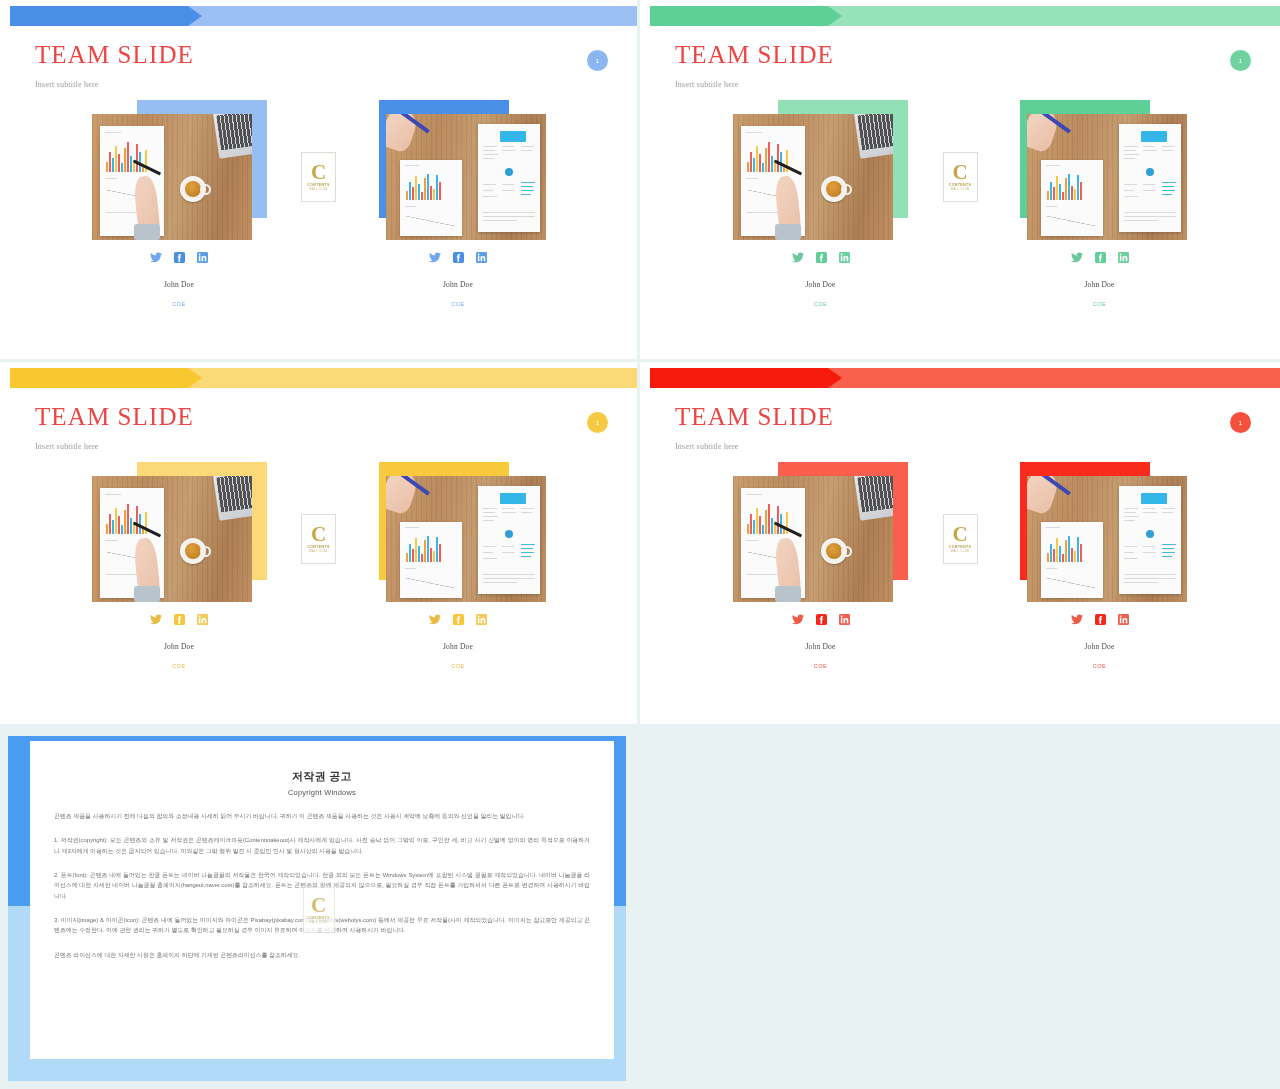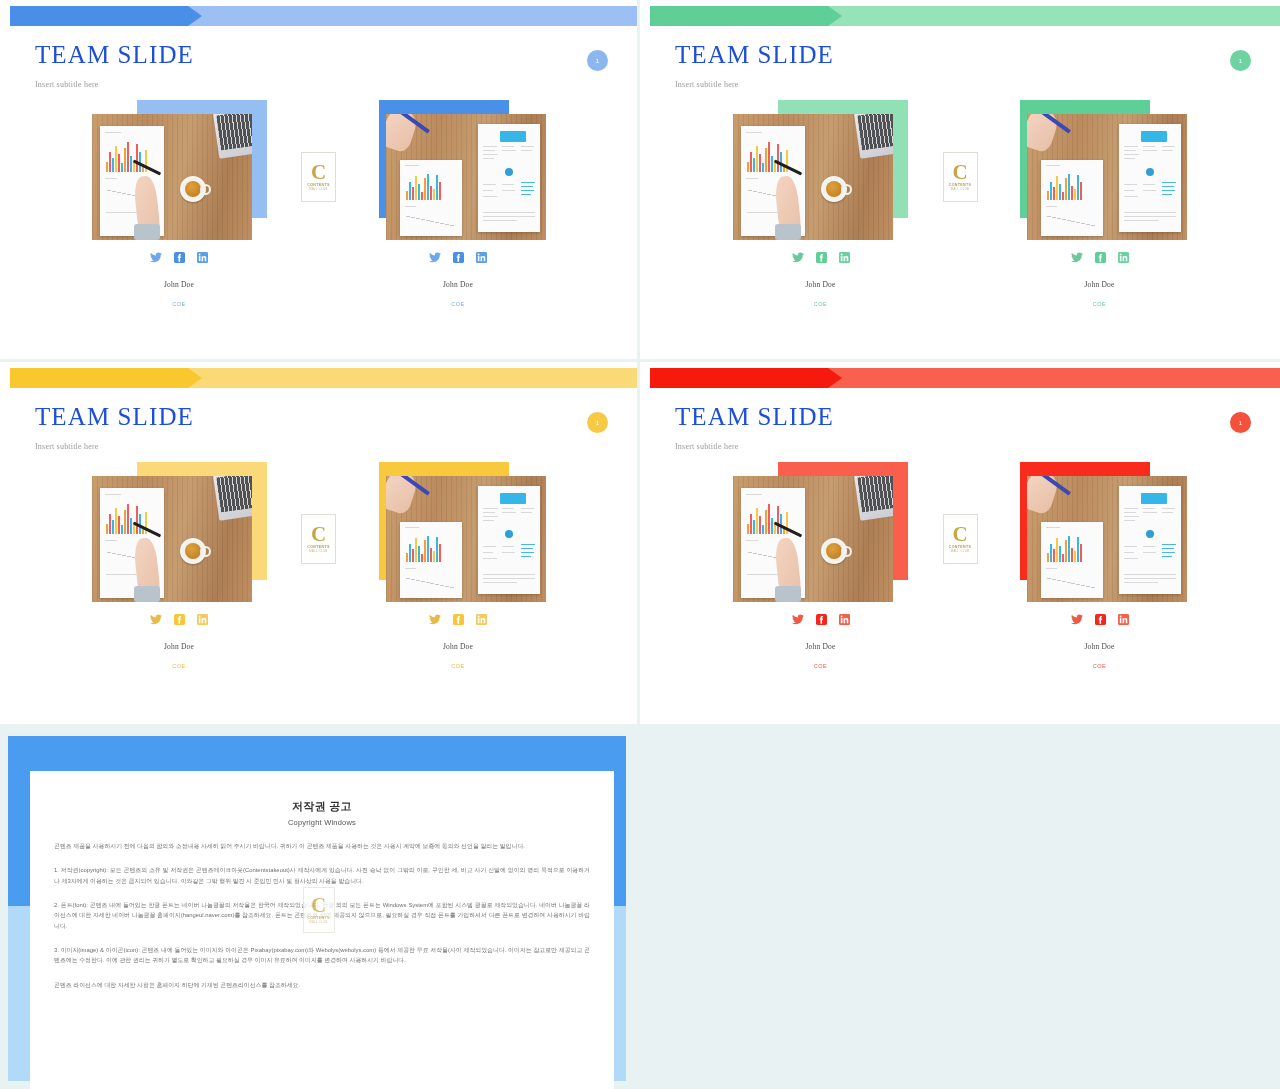--- a/index.html
+++ b/index.html
@@ -45,21 +45,21 @@
   }
 
   
   .titlewrap{
     position:absolute;left:35px;top:42px;
   }
   .title{
     font-family:"Liberation Serif", serif;
     font-size:25px;
     letter-spacing:1.1px;
-    color:#1d4ed8;
+    color:#ef4444;
     line-height:1;
     white-space:nowrap;
   }
   .subtitle{
     font-family:"Liberation Serif", serif;
     font-size:8px;
     color:#9a9a9a;
     margin-top:13px;
     letter-spacing:.2px;
   }
@@ -183,21 +183,21 @@
   }
   .prole{
     font-size:5.5px;margin-top:12px;letter-spacing:.5px;
   }
 
   
   .cp{position:relative;width:100%;height:100%;background:#e9f2f2;}
   .cp-frame-top{position:absolute;left:8px;top:9px;width:618px;height:170px;background:#4a9cf0;}
   .cp-frame-bot{position:absolute;left:8px;top:179px;width:618px;height:175px;background:#b0daf8;}
   .cp-card{
-    position:absolute;left:30px;top:44px;width:584px;height:318px;
+    position:absolute;left:30px;top:14px;width:584px;height:318px;
     background:#ffffff;
     padding:18px 24px;box-sizing:border-box;
     overflow:hidden;
   }
   .cp-h1{
     text-align:center;font-size:11px;font-weight:bold;color:#333333;
     letter-spacing:.3px;margin-top:10px;
   }
   .cp-h2{
     text-align:center;font-size:7.5px;color:#555555;margin-top:4px;letter-spacing:.2px;

